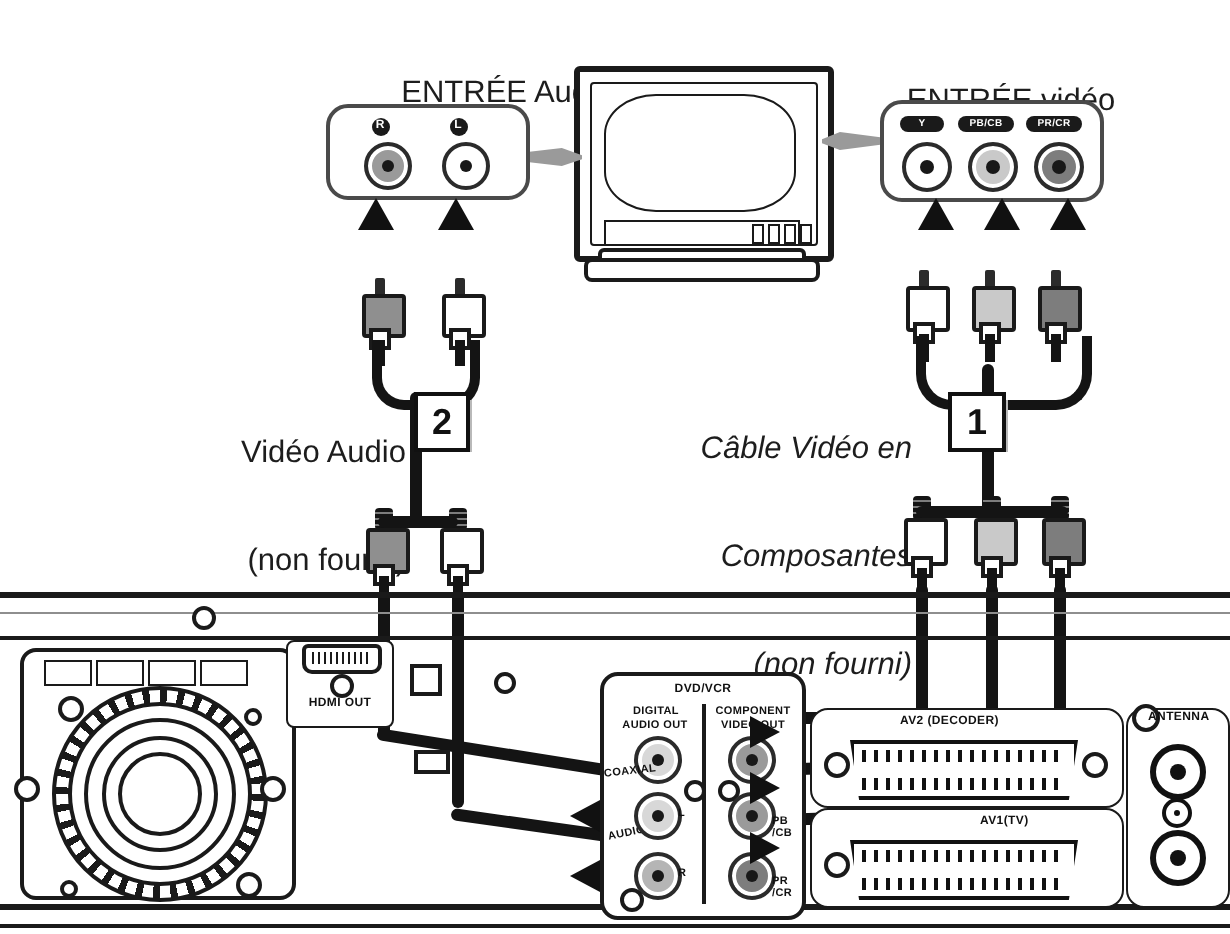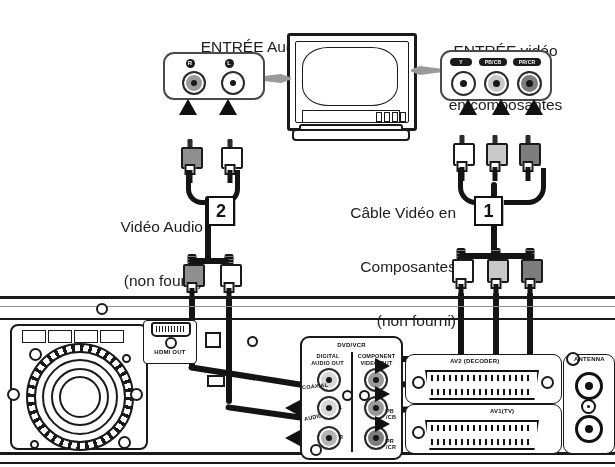--- a/index.html
+++ b/index.html
@@ -95,29 +95,28 @@
 <body>
 
 <div class="stage">
 
   <div class="abs lbl lbl-c" style="left:140px;top:20px;width:210px;">
     <span>ENTRÉE Audio</span>
   </div>
 
   <div class="abs lbl lbl-c" style="left:398px;top:6px;width:215px;">
     <div>ENTRÉE vidéo</div>
-    <div>en composantes</div>
   </div>
 
   <div class="abs lbl lbl-r" style="left:58px;top:182px;width:145px;">
     <div>Vidéo Audio</div>
     <div>(non fourni)</div>
   </div>
 
-  <div class="abs lbl lbl-r" style="left:280px;top:168px;width:176px;">
+  <div class="abs lbl lbl-r" style="left:280px;top:180px;width:176px;font-style:italic;">
     <div>Câble Vidéo en</div>
     <div>Composantes</div>
     <div>(non fourni)</div>
   </div>
 
   <div class="abs tv-body" style="left:287px;top:33px;width:124px;height:92px;">
     <div class="tv-inner" style="left:5px;top:5px;right:5px;bottom:5px;"></div>
     <div class="tv-screen" style="left:12px;top:11px;width:94px;height:57px;"></div>
     <div class="tv-strip" style="left:12px;top:74px;width:96px;height:11px;"></div>
     <div class="tv-btns" style="left:86px;top:75.5px;">

